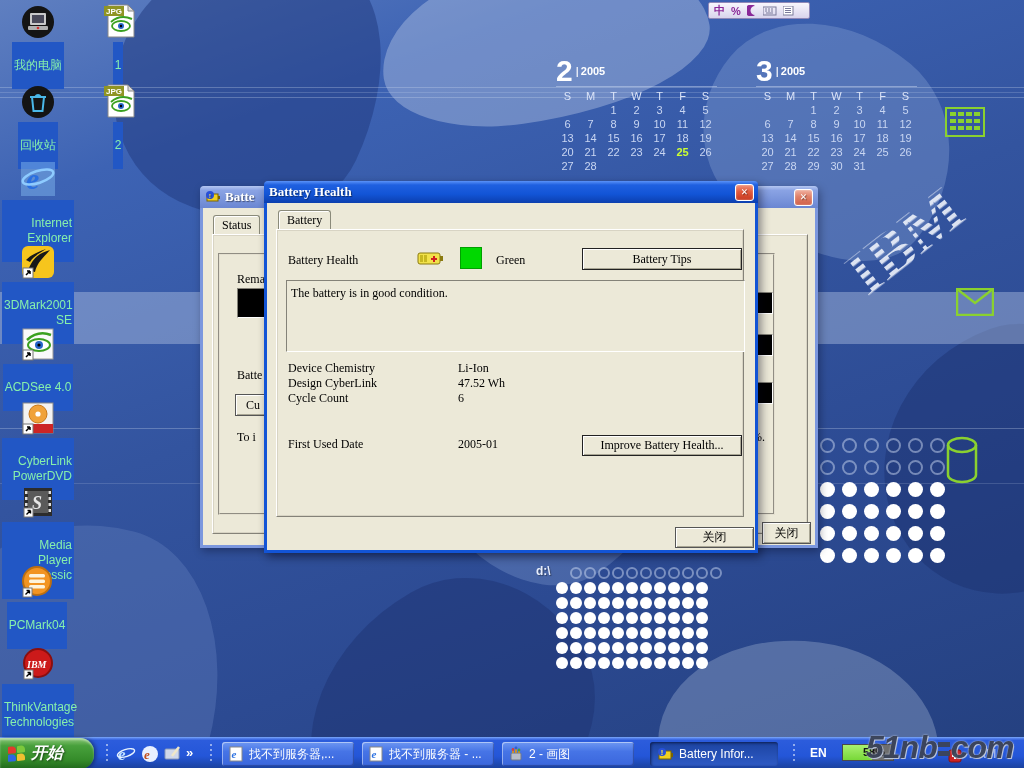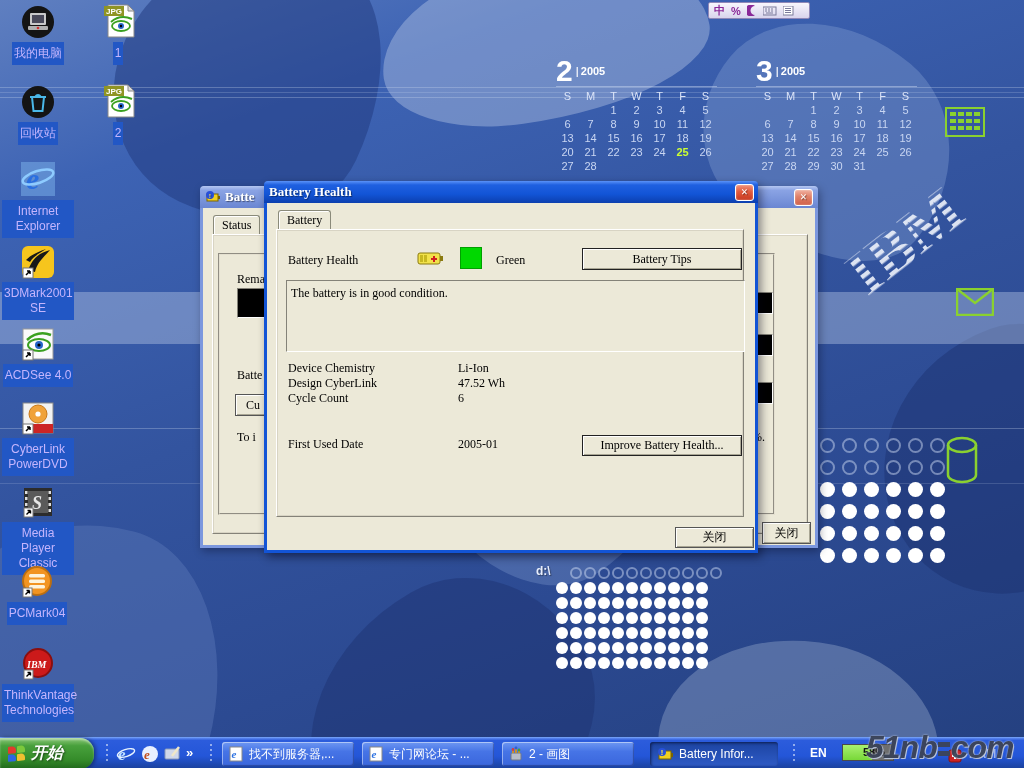--- a/index.html
+++ b/index.html
@@ -26,22 +26,22 @@
   .dot-f, .dot-o { position:absolute; border-radius:50%; }
   .dot-f { background:#fff; }
   .dot-o { border:2px solid rgba(220,230,250,.45); }
   .drive { position:absolute; color:#e8eefc; font-weight:bold; font-size:12px; text-shadow:1px 1px 1px rgba(0,0,0,.4); }
   .greenicon { position:absolute; color:#8ad12f; }
   .ibm-logo { position:absolute; transform:rotate(-38deg); opacity:.9; }
 
   
   .dicon { position:absolute; width:72px; text-align:center; cursor:default;text-decoration:underline; }
   .dicon svg { display:block; margin:0 auto; }
-  .dlabel { display:inline-block; margin-top:2px; font-size:12px; line-height:15px; color:#c4b5fd;
-    background:#2257c5; padding:4px 2px; max-width:72px; }
+  .dlabel { display:inline-block; margin-top:2px; font-size:12px; line-height:15px; color:#86efac;
+    background:#2257c5; padding:16px 2px; max-width:72px;text-align:right; }
 
   
   .win { position:absolute; border-radius:5px 5px 0 0; }
   .titlebar { position:absolute; left:0; top:0; right:0; height:22px; border-radius:4px 4px 0 0;
     display:flex; align-items:center; padding:0 5px; color:#fff; font-weight:bold;
     font-size:13px; font-family:"Liberation Serif", serif; text-shadow:1px 1px 1px rgba(0,0,0,.45); }
   .tb-active { background:linear-gradient(180deg,#5a92f8 0%,#1f60e0 18%,#1254d6 60%,#0c3fae 100%); }
   .tb-inactive { background:linear-gradient(180deg,#b4c7f2 0%,#8aa3e4 20%,#7893da 65%,#6a86d2 100%); }
   .closebtn { position:absolute; top:3px; width:19px; height:17px; border:1px solid #fff; border-radius:3px;
     color:#fff; font-weight:bold; font-size:12px; line-height:15px; text-align:center;
@@ -628,21 +628,21 @@
           <rect x="2" y="1" width="12" height="14" fill="#fff" stroke="#888"></rect>
           <text x="3.5" y="12" font-size="11" font-style="italic" font-weight="bold" fill="#2a6fe0" font-family="Liberation Serif, serif">e</text>
         </svg>
       <span>找不到服务器,...</span>
     </div>
     <div class="taskbtn" style="left:362px;width:132px">
       <svg width="16" height="16">
           <rect x="2" y="1" width="12" height="14" fill="#fff" stroke="#888"></rect>
           <text x="3.5" y="12" font-size="11" font-style="italic" font-weight="bold" fill="#2a6fe0" font-family="Liberation Serif, serif">e</text>
         </svg>
-      <span>专门网论坛 - ...</span>
+      <span>找不到服务器 - ...</span>
     </div>
     <div class="taskbtn" style="left:502px;width:132px">
       <svg width="16" height="16">
           <rect x="3" y="7" width="10" height="7" rx="1" fill="#b8bcc8" stroke="#707888"></rect>
           <path d="M5,7 V4 M8,7 V2.5 M11,7 V4.5" stroke="#c89030" stroke-width="2"></path>
           <circle cx="5" cy="3.5" r="1.4" fill="#d04040"></circle>
           <circle cx="8" cy="2" r="1.4" fill="#3060d0"></circle>
           <circle cx="11" cy="4" r="1.4" fill="#40a040"></circle>
         </svg>
       <span>2 - 画图</span>

